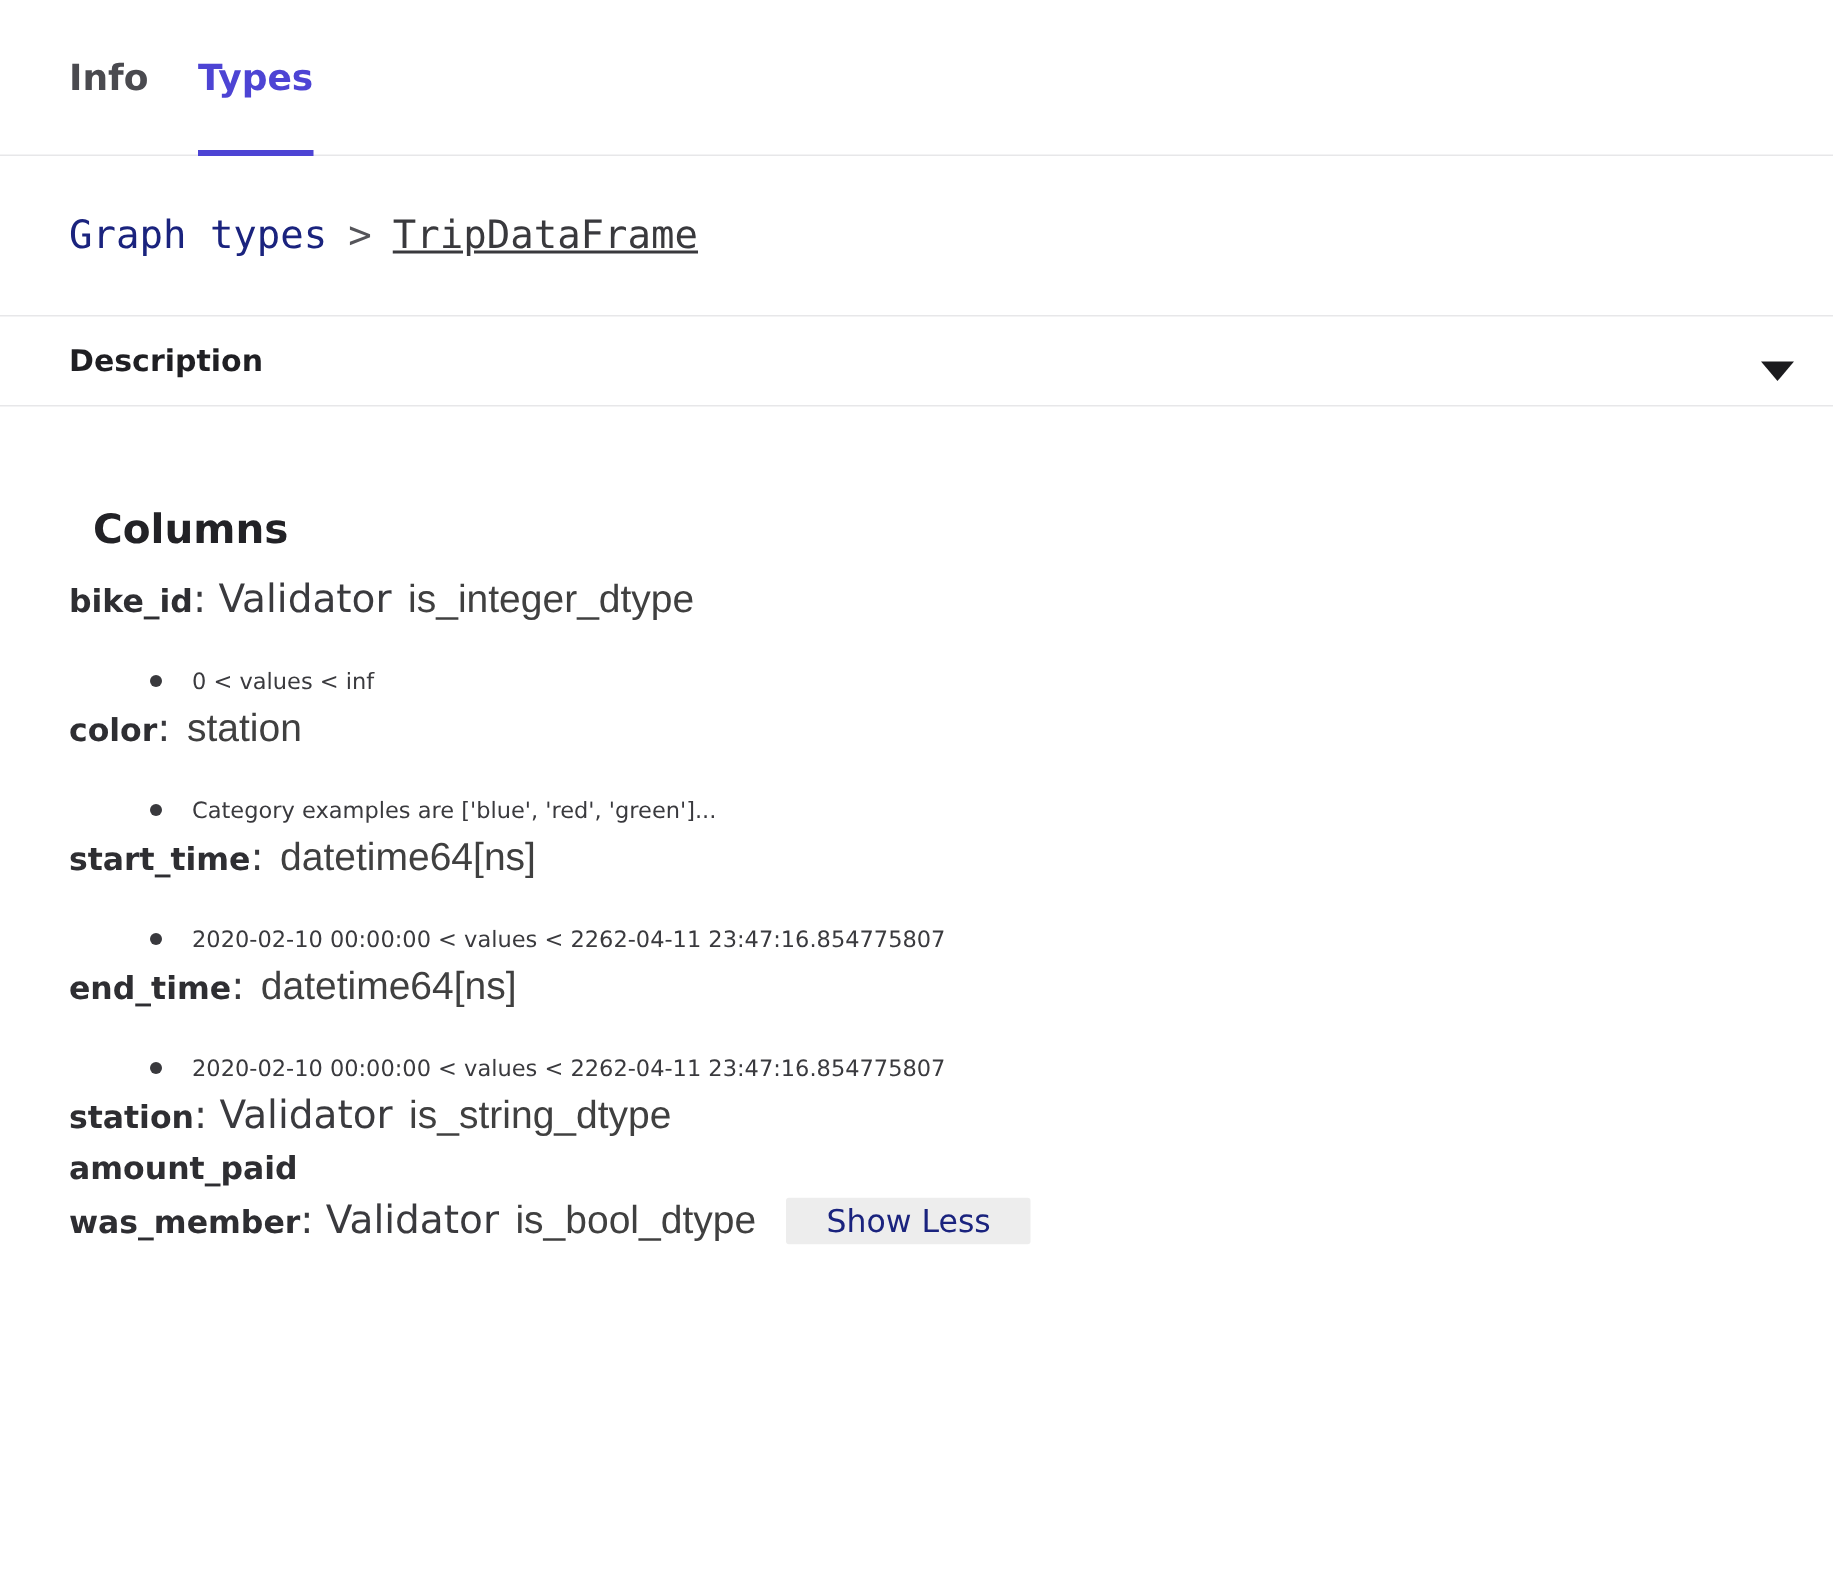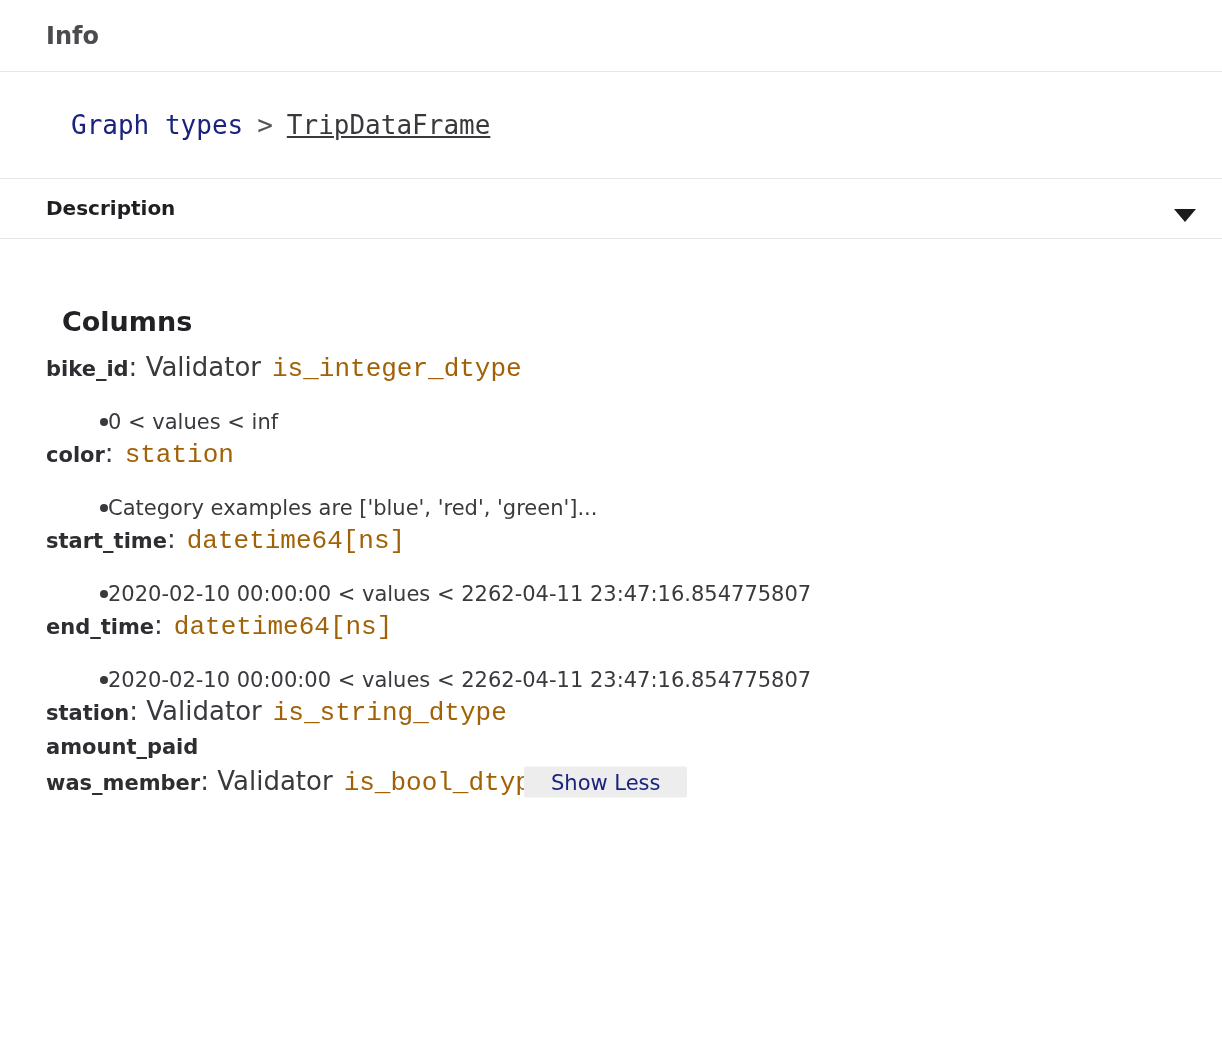--- a/index.html
+++ b/index.html
@@ -14,39 +14,39 @@
   *{box-sizing:border-box;}
   html,body{margin:0;padding:0;}
   body{
     width:1222px;height:1062px;overflow:hidden;background:#ffffff;
     font-family:"DejaVu Sans","Liberation Sans",sans-serif;
     color:var(--text);
   }
   
   .tabbar{
     display:flex;align-items:stretch;gap:33px;
-    height:72px;padding:0 46px;border-bottom:1px solid var(--border);
+    height:104px;padding:0 46px;border-bottom:1px solid var(--border);
   }
   .tab{
     display:flex;align-items:center;position:relative;
     font-size:24px;font-weight:700;color:var(--inactive-tab);
     cursor:pointer;
   }
   .tab.active{color:var(--accent);}
   .tab.active::after{
     content:"";position:absolute;left:0;right:0;bottom:-1px;height:4px;
     background:var(--accent);
   }
   
   .breadcrumb{
     padding:37px 46px;border-bottom:1px solid var(--border);
     font-family:"DejaVu Sans Mono","Liberation Mono",monospace;
     font-size:26px;line-height:32px;white-space:nowrap;
   }
-  .crumb-link{color:var(--link);text-decoration:none;cursor:pointer;margin-left:25px;}
+  .crumb-link{color:var(--link);text-decoration:none;cursor:pointer;}
   .crumb-sep{color:#55555a;margin:0 14px;}
   .crumb-current{color:#39393d;text-decoration:underline;}
   
   .desc-row{
     display:flex;align-items:flex-end;justify-content:space-between;
     padding:16px 26px 16px 46px;border-bottom:1px solid var(--border);
     cursor:pointer;
   }
   .desc-title{font-size:20px;line-height:27px;font-weight:700;color:#1f1f23;}
   .caret{
@@ -60,42 +60,43 @@
     font-size:27px;line-height:37px;font-weight:700;color:var(--heading);
     margin:64px 0 10px 16px;
   }
   .entry-line{
     display:flex;align-items:baseline;line-height:34px;
   }
   .entry-line.truncated{position:relative;}
   .entry-name{font-size:21px;font-weight:700;color:#2e2e32;}
   .entry-plain{font-size:26px;margin-right:11px;color:var(--text);}
   .entry-code{
-    font-family:Liberation Mono, monospace;
-    font-size:26px;color:#a16207;white-space:nowrap;
+    font-family:Liberation Sans, sans-serif;
+    font-size:26px;color:#404040;white-space:nowrap;
   }
   .bullet{
-    display:flex;align-items:center;
-    margin:22px 0 0 54px;font-size:21px;line-height:28px;color:var(--text);
+    display:flex;align-items:center;gap:20px;
+    margin:22px 0 0 54px;font-size:15px;line-height:28px;color:var(--text);
   }
   .bullet-dot{width:8px;height:8px;border-radius:50%;background:#39393d;flex:none;}
   
   .show-less{
     position:absolute;left:478px;top:50%;transform:translateY(-50%);
     display:flex;align-items:center;height:31px;padding:0 27px;
     background:var(--button-bg);border:none;border-radius:2px;
     font-family:"DejaVu Sans","Liberation Sans",sans-serif;
     font-size:21px;color:var(--link);cursor:pointer;white-space:nowrap;
   }
 </style>
 </head>
 <body>
 
 <div class="tabbar">
   <div class="tab">Info</div>
+  <div class="tab active">Types</div>
 </div>
 
 <div class="breadcrumb">
   <a class="crumb-link">Graph types</a><span class="crumb-sep">&gt;</span><span class="crumb-current">TripDataFrame</span>
 </div>
 
 <div class="desc-row">
   <span class="desc-title">Description</span>
   <span class="caret"></span>
 </div>

